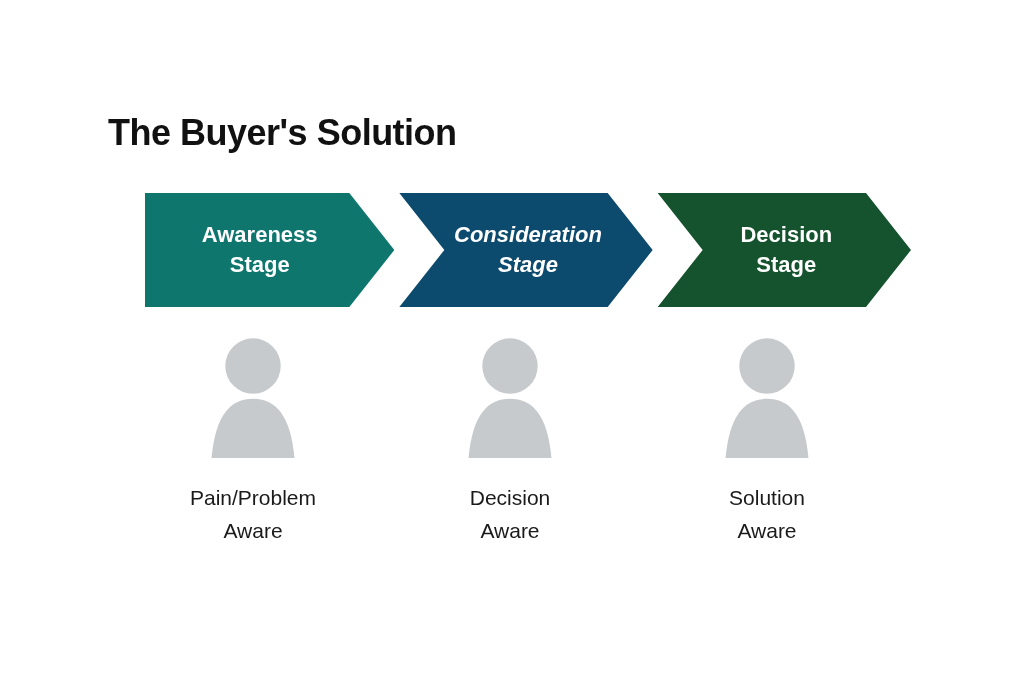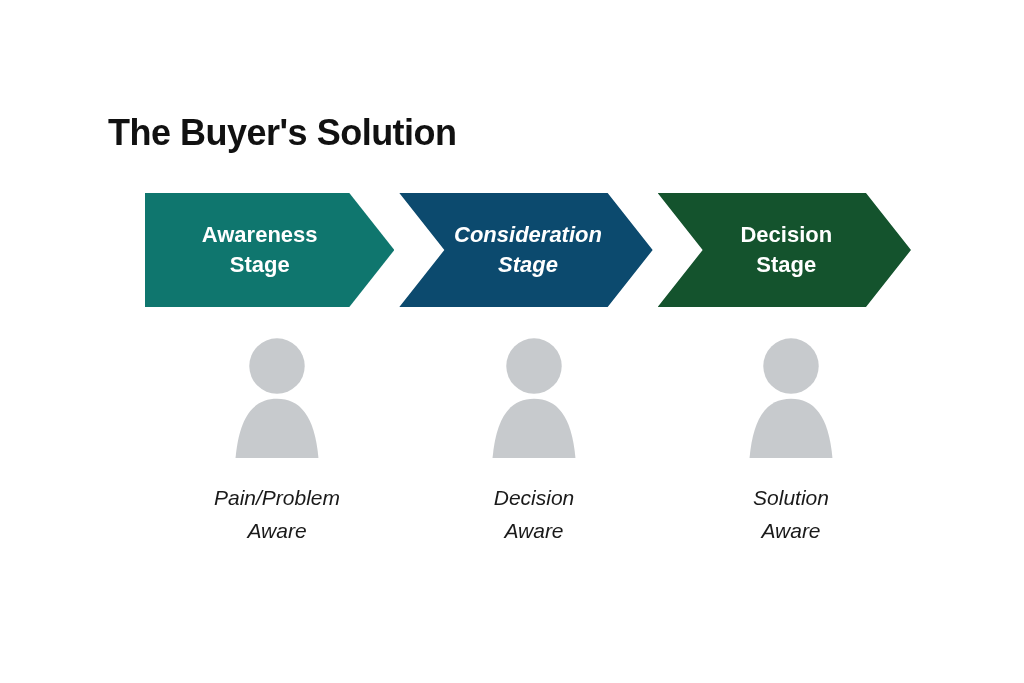--- a/index.html
+++ b/index.html
@@ -49,26 +49,25 @@
     clip-path: polygon(0% 0%, calc(100% - 45px) 0%, 100% 50%, calc(100% - 45px) 100%, 0% 100%);
     padding-right: 20px;
   }
   .stage-arrow.notched {
     clip-path: polygon(0% 0%, calc(100% - 45px) 0%, 100% 50%, calc(100% - 45px) 100%, 0% 100%, 45px 50%);
     padding-left: 14px;
     padding-right: 10px;
   }
   .personas-row {
     position: absolute;
-    left: 151px;
+    left: 127px;
     top: 332px;
     width: 766px;
     display: flex;
     gap: 5px;
-    font-style: italic;
   }
   .persona-col {
     flex: 1;
     display: flex;
     flex-direction: column;
     align-items: center;
   }
   .person-icon {
     width: 126px;
     height: 126px;

